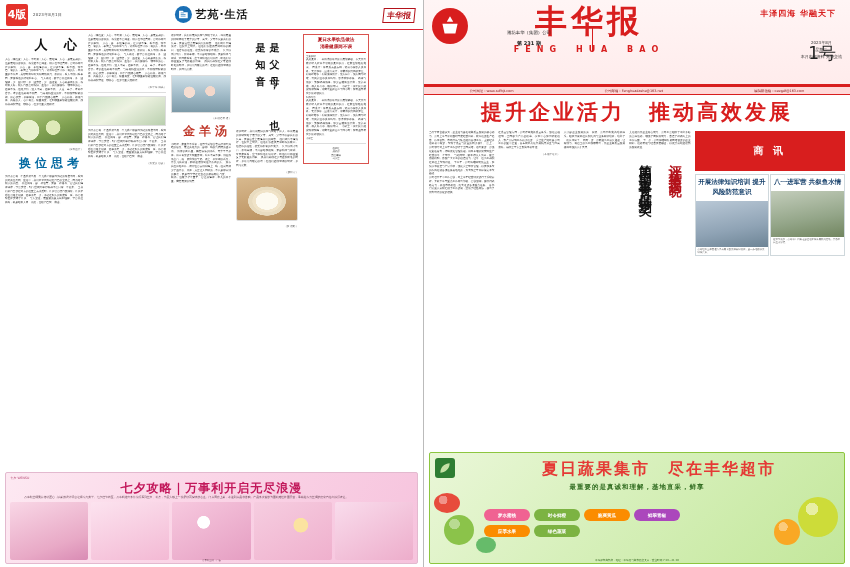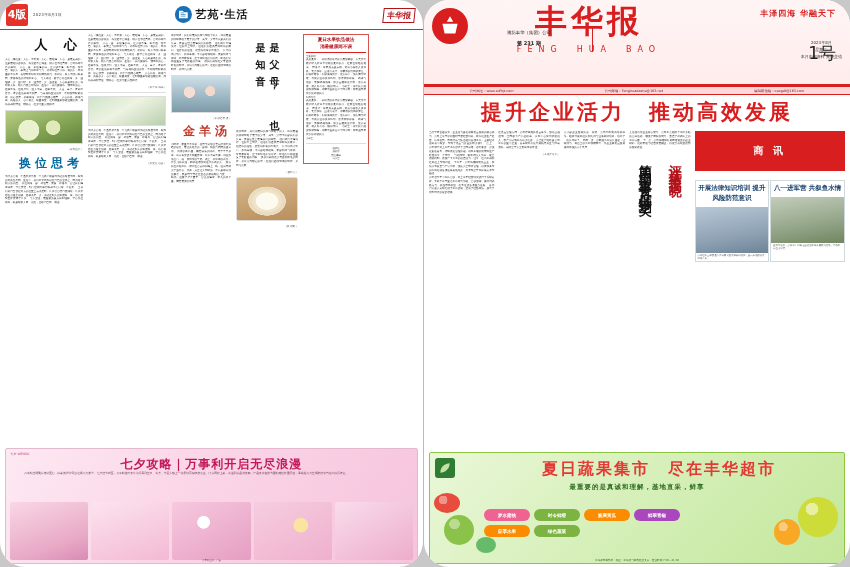--- a/index.html
+++ b/index.html
@@ -4,21 +4,21 @@
 <style>
   * { box-sizing: border-box; }
   html, body { margin:0; padding:0; }
   body {
     width: 850px; height: 567px;
     background: #c8c8c8;
     font-family: "DejaVu Sans", sans-serif;
     overflow: hidden;
   }
   .spread { position:relative; width:850px; height:567px; display:flex; }
-  .page { position:relative; background:#fff; height:567px; overflow:hidden;border-radius:25px; }
+  .page { position:relative; background:#fff; height:567px; overflow:hidden; }
   .page-left { width:424px; border-right:1px solid #bbb; }
   .page-right { width:426px; }
 
   
   .vtext {
     font-size:2.6px; line-height:1.45; color:#2a2a2a; text-align:justify;
     font-family:"DejaVu Sans", sans-serif;
   }
   .tiny { font-size:2.4px; line-height:1.4; color:#333; }
 
@@ -66,40 +66,40 @@
       radial-gradient(ellipse at 50% 55%, #e9dcc0 0 44%, transparent 45%),
       linear-gradient(170deg,#d8b98e,#b98f5d);}
   .ph-room{height:30px;background:linear-gradient(150deg,#cfe4c9,#eef3e2 45%,#b9cfae);}
 
   
   .boxed{border:1px solid #c9a; padding:2px; }
   .box-red{border:1px solid #d9534f;}
   .box-title{font-size:4.6px;font-weight:bold;color:#b3121a;text-align:center;margin-bottom:2px;}
 
   
-  .l-ad{position:absolute;left:5px;right:5px;bottom:3px;height:116px;border:1px solid #e3b9cf;border-radius:2px;
+  .l-ad{position:absolute;left:5px;right:5px;bottom:3px;height:92px;border:1px solid #e3b9cf;border-radius:2px;
         background:linear-gradient(120deg,#fde9f2,#fbd7e8 40%,#f6c3dd);overflow:hidden;}
   .l-ad-title{position:absolute;top:7px;left:0;right:0;text-align:center;font-size:12px;font-weight:bold;color:#c2185b;letter-spacing:1px;}
   .l-ad-sub{position:absolute;top:22px;left:18px;right:18px;font-size:2.8px;color:#5a3b49;line-height:1.5;text-align:justify;}
   .l-ad-tag{position:absolute;top:3px;left:4px;font-size:3.2px;color:#b3436f;}
   .l-ad-photos{position:absolute;bottom:3px;left:4px;right:4px;height:58px;display:flex;gap:3px;}
   .l-ad-ph{flex:1;border-radius:2px;}
   .ad1{background:linear-gradient(160deg,#f9d7e6,#e8a9c6 70%,#d98bb4);}
   .ad2{background:linear-gradient(160deg,#fce3ef,#f3b9d4);}
   .ad3{background:radial-gradient(circle at 40% 35%,#fff 0 10%,transparent 11%),linear-gradient(150deg,#f7c9df,#e59ec2);}
   .ad4{background:radial-gradient(circle at 60% 40%,#fbe3a0 0 12%,transparent 13%),linear-gradient(150deg,#f6cde0,#efb0cd);}
   .ad5{background:linear-gradient(150deg,#f9dcec,#edadcb);}
   .l-ad-foot{position:absolute;bottom:1px;left:0;right:0;text-align:center;font-size:2.4px;color:#7a4f63;}
 
   
   .r-masthead{position:relative;height:86px;background:linear-gradient(180deg,#fff5f5,#ffecec);border-bottom:2px solid #d81e1e;}
   .r-logo{position:absolute;left:8px;top:8px;width:36px;height:36px;border-radius:50%;background:#d81e1e;display:flex;align-items:center;justify-content:center;}
   .r-logo svg{width:26px;height:26px;}
   .r-name{position:absolute;left:50px;top:4px;width:230px;text-align:center;font-size:32px;font-weight:bold;color:#d81e1e;letter-spacing:4px;line-height:1.1;}
-  .r-pinyin{position:absolute;left:50px;top:44px;width:230px;text-align:center;font-size:8px;font-weight:normal;color:#d81e1e;letter-spacing:6px;}
+  .r-pinyin{position:absolute;left:50px;top:44px;width:230px;text-align:center;font-size:8px;font-weight:bold;color:#d81e1e;letter-spacing:6px;}
   .r-slogan{position:absolute;right:14px;top:8px;text-align:center;font-size:8px;font-weight:bold;color:#d81e1e;line-height:1.5;letter-spacing:1px;}
   .r-meta{position:absolute;right:8px;top:40px;text-align:center;font-size:4px;color:#333;line-height:1.7;}
   .r-issue-no{position:absolute;right:14px;top:42px;font-size:17px;font-weight:normal;color:#222;}
   .r-org{position:absolute;left:50px;top:30px;width:110px;text-align:center;font-size:4.4px;color:#222;}
   .r-issue{position:absolute;left:50px;top:40px;width:110px;text-align:center;font-size:5px;font-weight:bold;color:#222;}
   .r-vline{position:absolute;left:168px;top:26px;width:1px;height:26px;background:#d81e1e;}
   .r-bar{height:9px;background:#ffd9d9;border-top:1px solid #d81e1e;border-bottom:1px solid #d81e1e;
          display:flex;align-items:center;justify-content:space-around;font-size:3.4px;color:#7a1414;}
   .r-headline{height:34px;display:flex;align-items:center;justify-content:center;
       font-size:21px;font-weight:bold;color:#d81e1e;letter-spacing:3px;}
@@ -317,21 +317,21 @@
       <div class="rc rc4">
         <div class="vtext">文化建设为企业凝心聚力。公司工会组织了丰富多彩的文体活动，增强了团队凝聚力，营造了积极向上的工作氛围。
 下一步，公司将继续弘扬团结奋进的企业精神，推动党建与经营深度融合，以优异成绩迎接新的发展机遇。</div>
         <div style="display:flex;justify-content:center;margin-top:4px;">
           <div class="vbig">第四期重事长月度特别奖</div>
           <div class="vbig vbig-red">评选结果揭晓</div>
         </div>
       </div>
       <div class="rc rc5">
         <div class="shangxun">商 讯</div>
-        <div style="display:flex;gap:1px;margin-top:9px;">
+        <div style="display:flex;gap:1px;margin-top:3px;">
           <div class="news-card" style="flex:1">
             <div class="news-title">开展法律知识培训
 提升风险防范意识</div>
             <div class="news-ph"></div>
             <div class="news-cap">公司组织全体管理人员开展专题法律知识培训，进一步增强依法经营意识。</div>
           </div>
           <div class="news-card" style="flex:1">
             <div class="news-title">八一进军营
 共叙鱼水情</div>
             <div class="news-ph news-ph2"></div>

